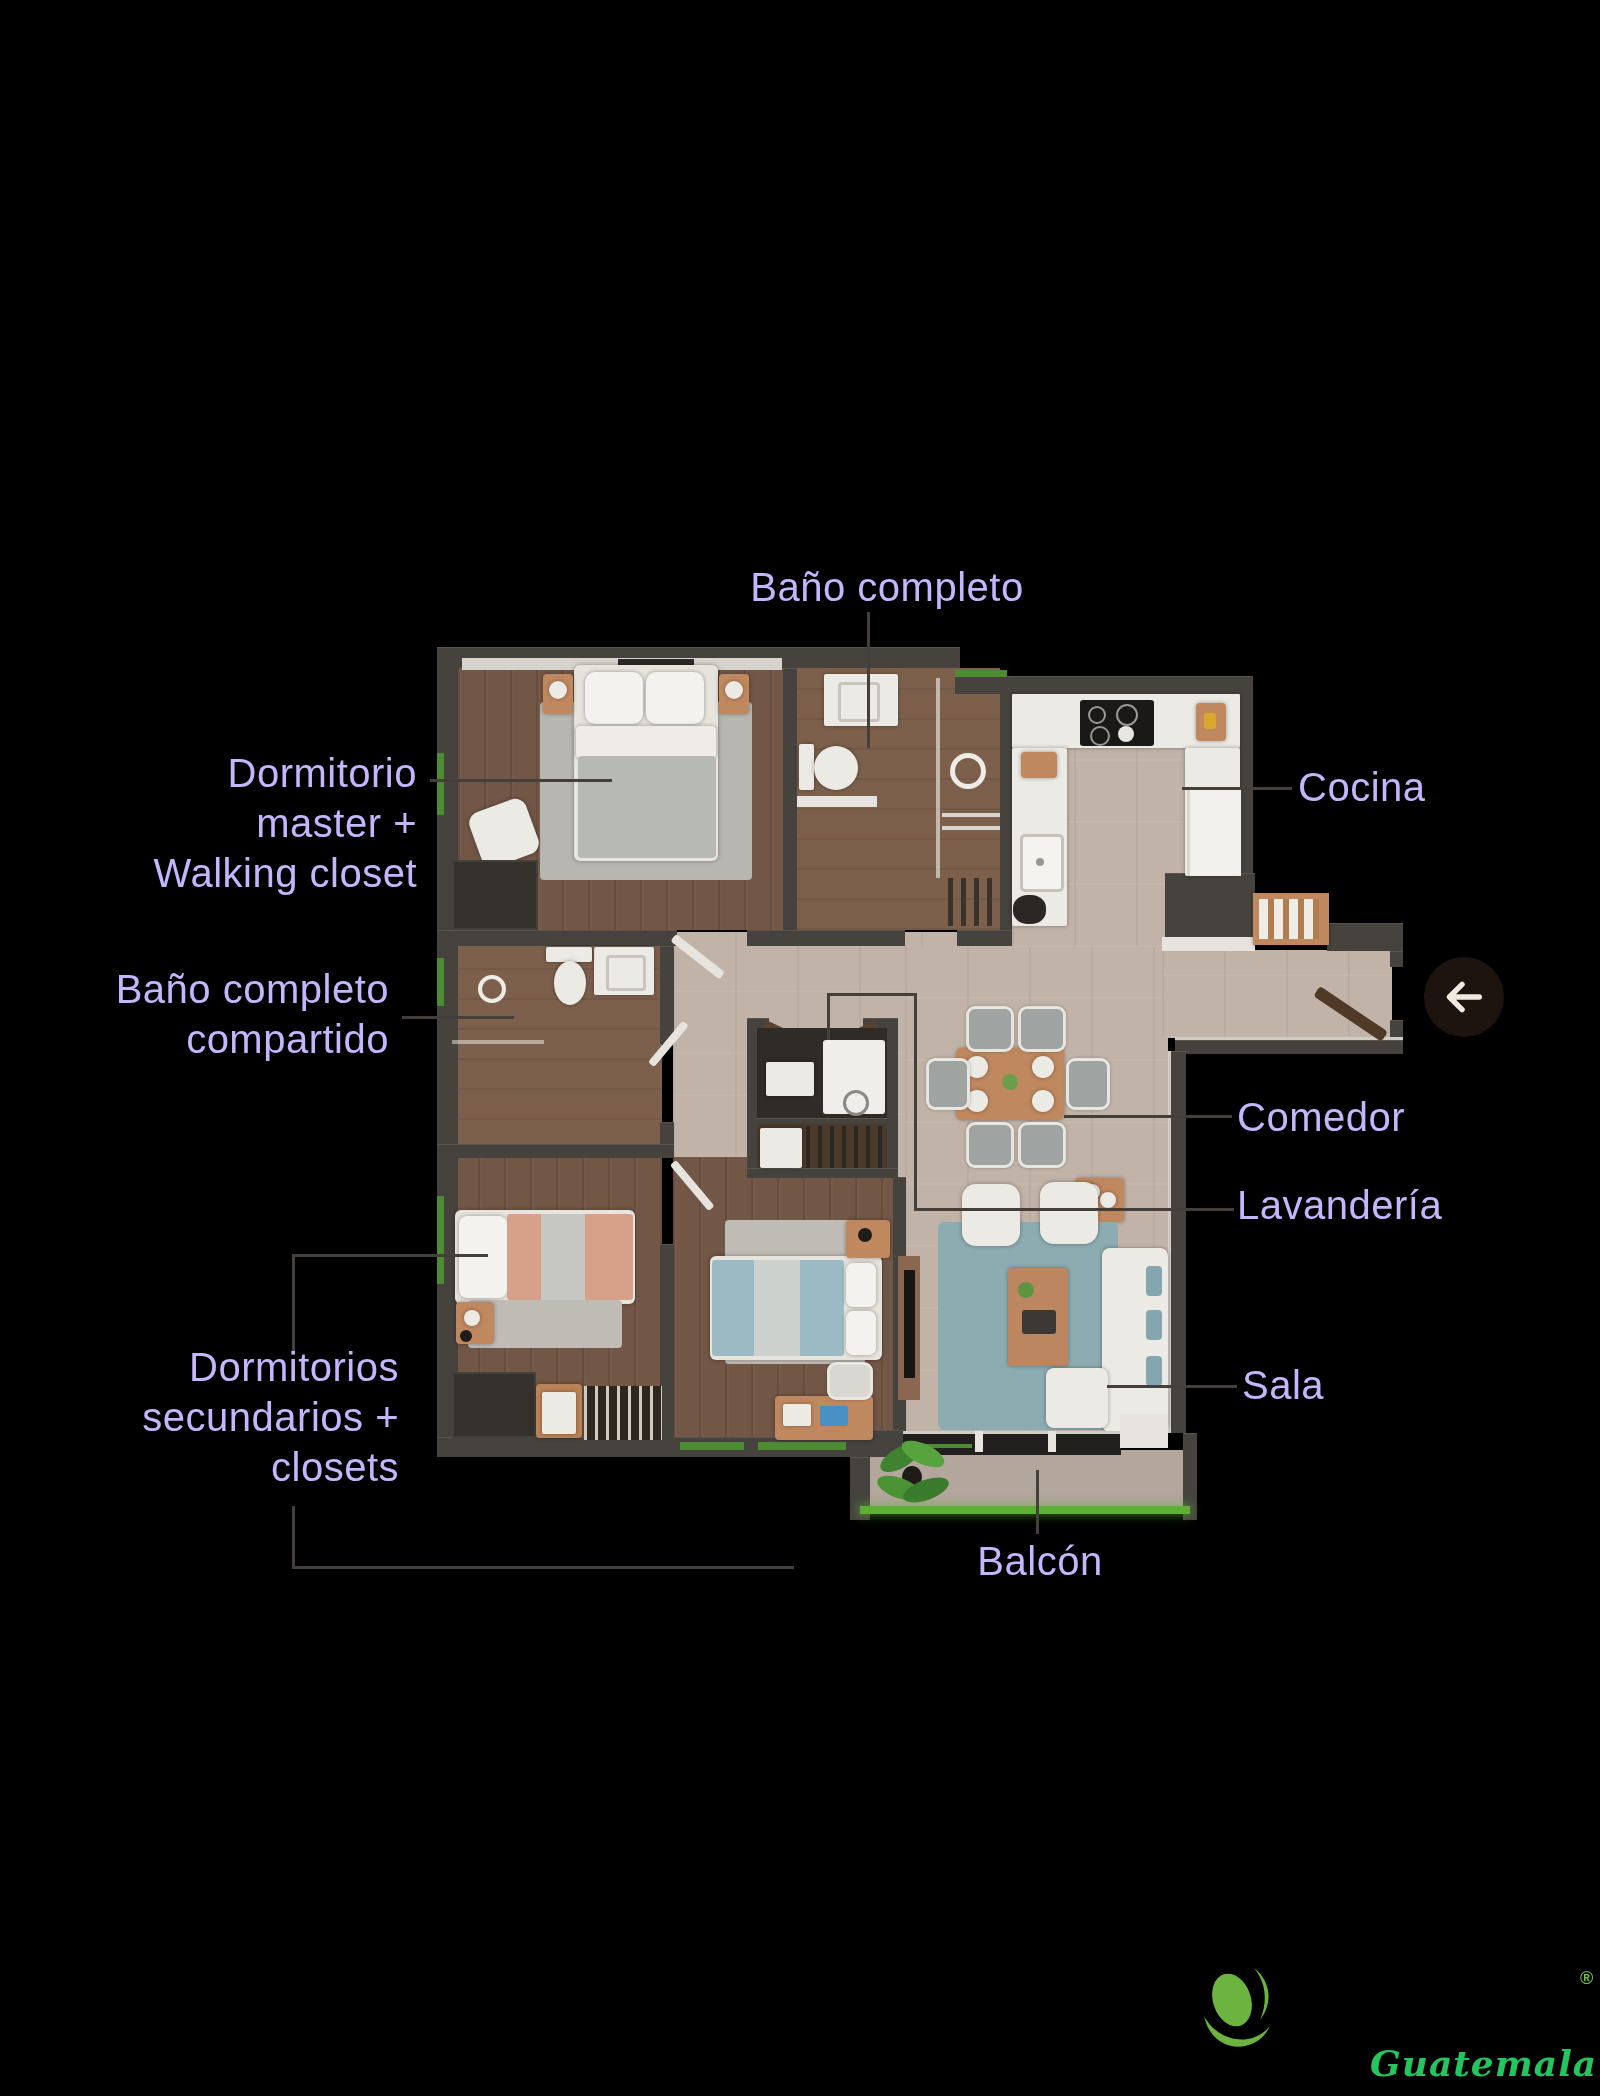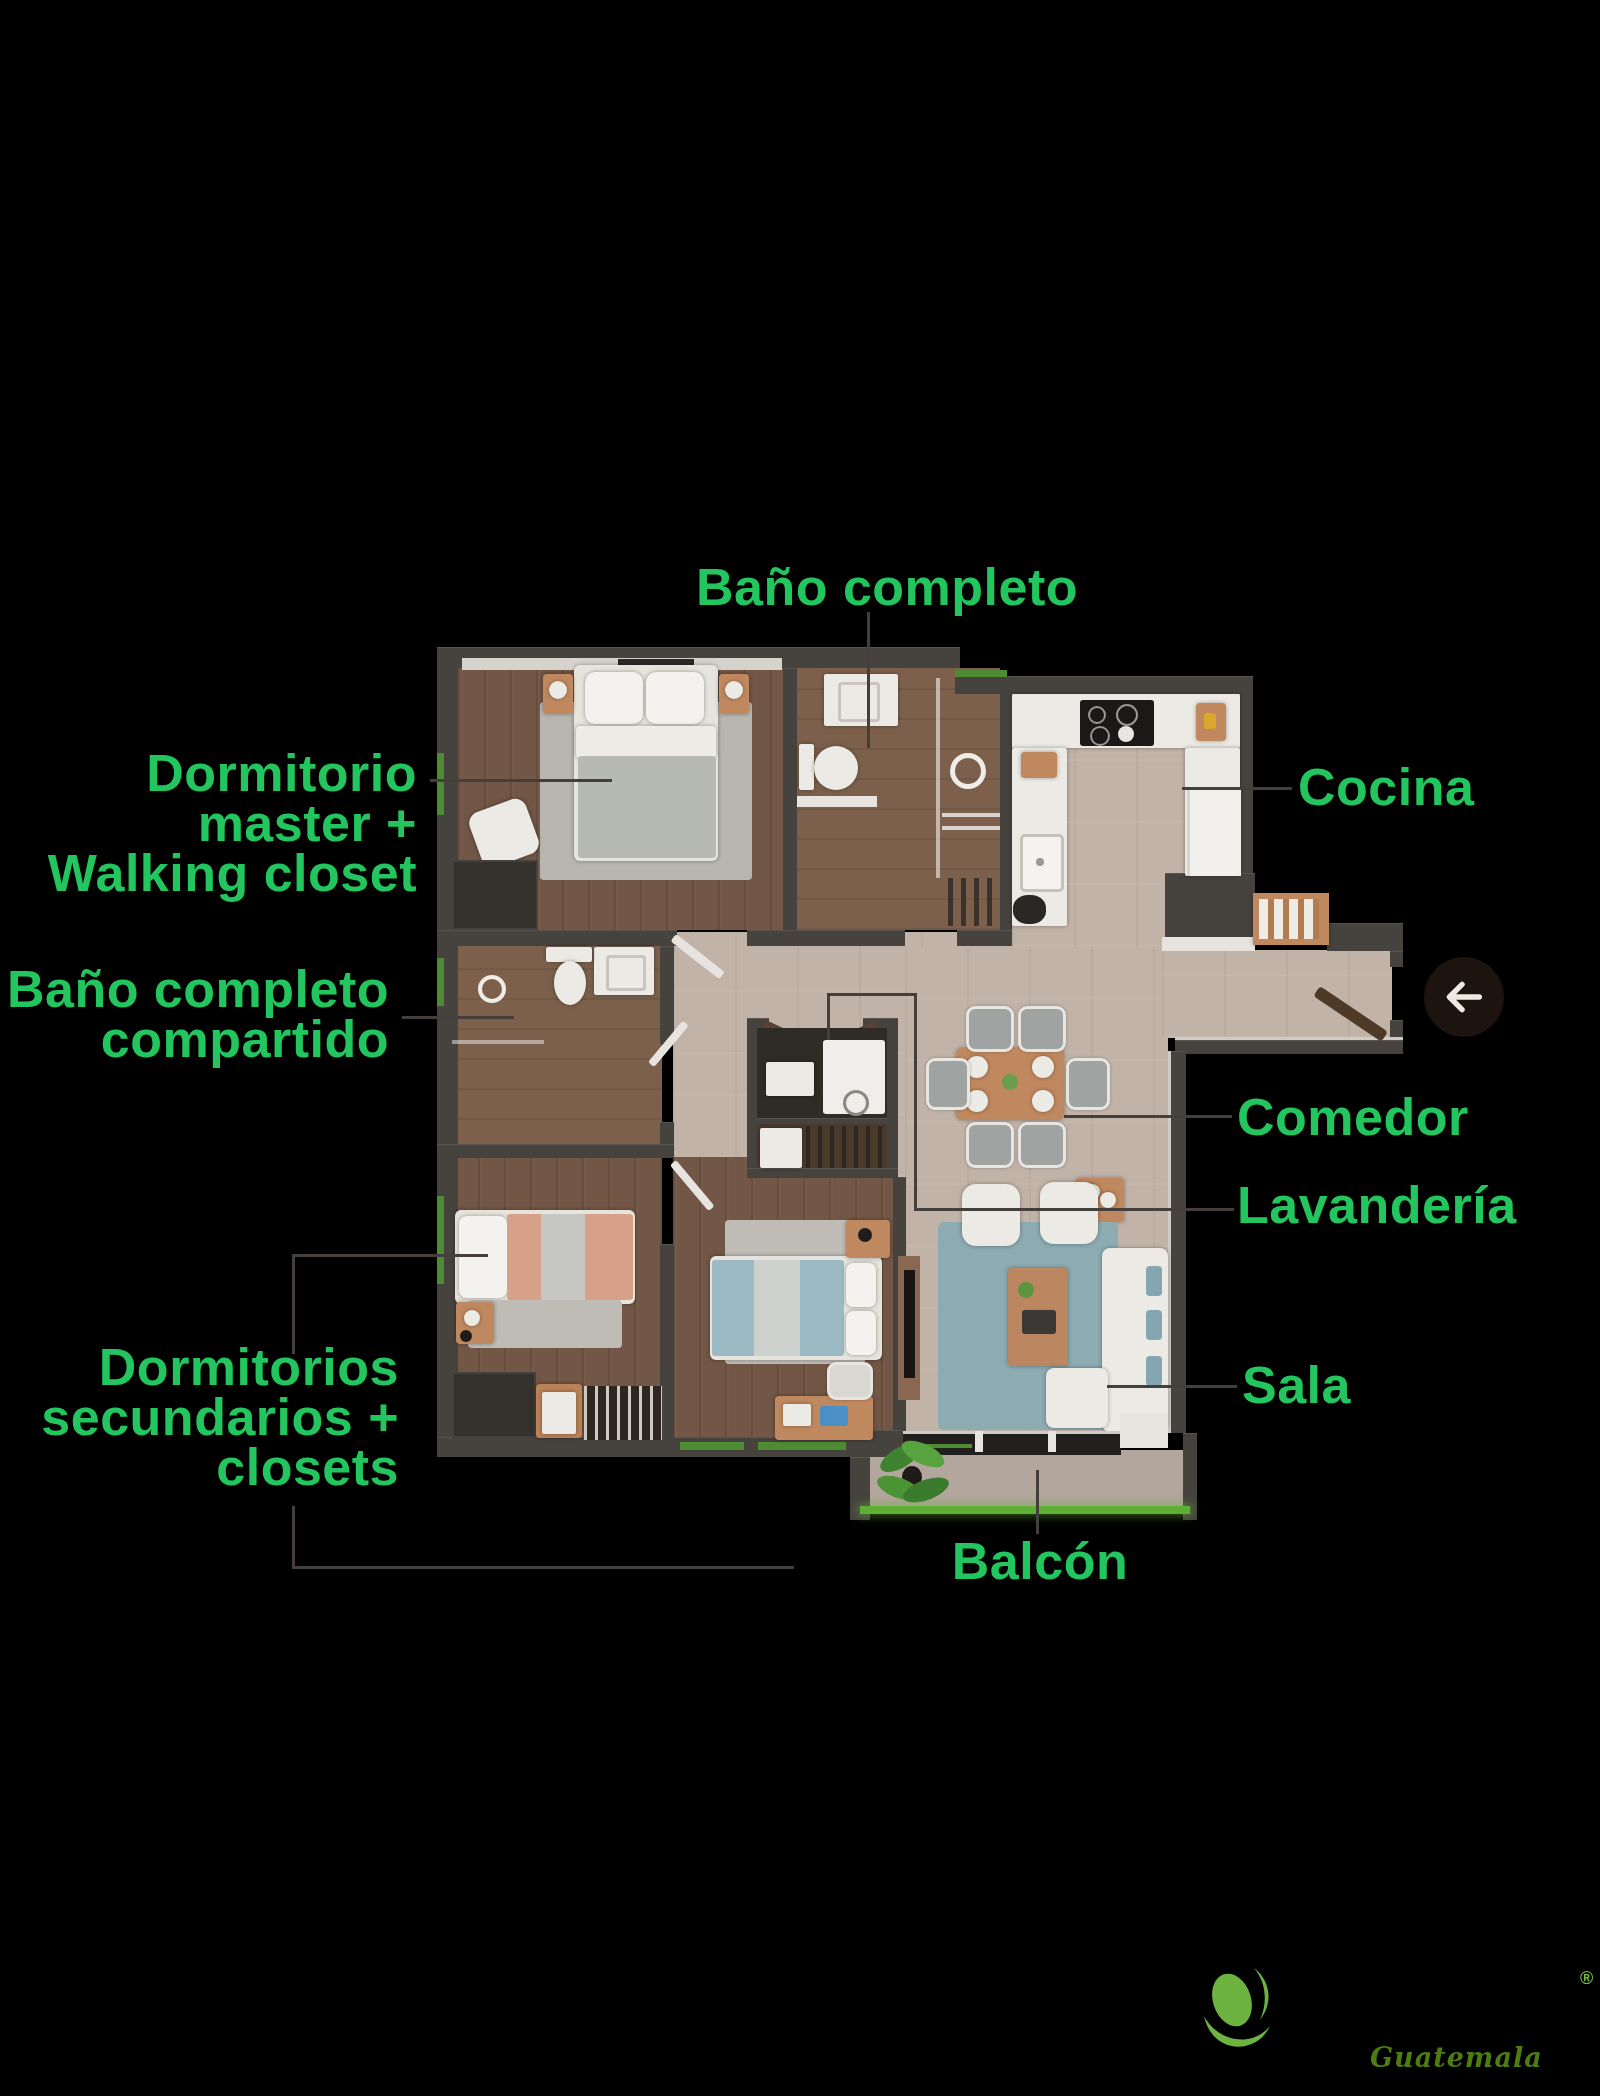--- a/index.html
+++ b/index.html
@@ -20,33 +20,33 @@
   .balcfloor{background:#b3a69d;}
   
   .white-f{position:absolute;background:#eceae4;border-radius:6px;box-shadow:0 0 4px rgba(0,0,0,.35);}
   .woodf{position:absolute;background:#c0885f;border-radius:4px;box-shadow:0 0 4px rgba(0,0,0,.35);}
   .darkf{position:absolute;background:#35312d;border-radius:2px;}
   .rug{position:absolute;background:#b8b6b0;border-radius:4px;}
   .circle{border-radius:50%;}
   .chair{position:absolute;background:#9fa4a2;border:3px solid #e8e6e1;border-radius:9px;box-shadow:0 0 3px rgba(0,0,0,.3);}
   .leader{position:absolute;background:#453f3b;}
   
-  .lbl{position:absolute;color:#22c55e;font-weight:bold;font-size:52px;line-height:50px;
+  .lbl{position:absolute;color:#c4b5fd;font-weight:normal;font-size:40px;line-height:50px;
        letter-spacing:.5px;white-space:pre-line;}
   .t-right{text-align:right;} .t-center{text-align:center;}
   
   #back-btn{position:absolute;left:1424px;top:957px;width:80px;height:80px;border-radius:50%;
             background:#1d140f;display:flex;align-items:center;justify-content:center;cursor:pointer;}
   
   #logo{position:absolute;left:1198px;top:1958px;width:400px;height:120px;}
   #logo .brand{position:absolute;left:92px;top:8px;font-size:66px;font-weight:bold;
                color:#72BD44;letter-spacing:-1px;}
   #logo .reg{position:absolute;left:382px;top:10px;font-size:18px;color:#72BD44;font-weight:bold;}
-  #logo .region{position:absolute;left:172px;top:84px;font-size:27px;font-style:italic;
-                font-weight:bold;color:#4d7c0f;font-family:"DejaVu Serif",serif;letter-spacing:1px;text-align:center;}
+  #logo .region{position:absolute;left:172px;top:84px;font-size:36px;font-style:italic;
+                font-weight:bold;color:#22c55e;font-family:"DejaVu Serif",serif;letter-spacing:1px;text-align:center;}
 </style>
 </head>
 <body>
 
 <div id="canvas">
 
   <div class="floor wood" style="left:458px;top:668px;width:325px;height:262px;"></div>
   <div class="floor wood2" style="left:797px;top:668px;width:203px;height:262px;"></div>
   <div class="floor tile" style="left:1012px;top:676px;width:228px;height:271px;"></div>
   <div class="floor tile" style="left:673px;top:932px;width:339px;height:122px;"></div>

